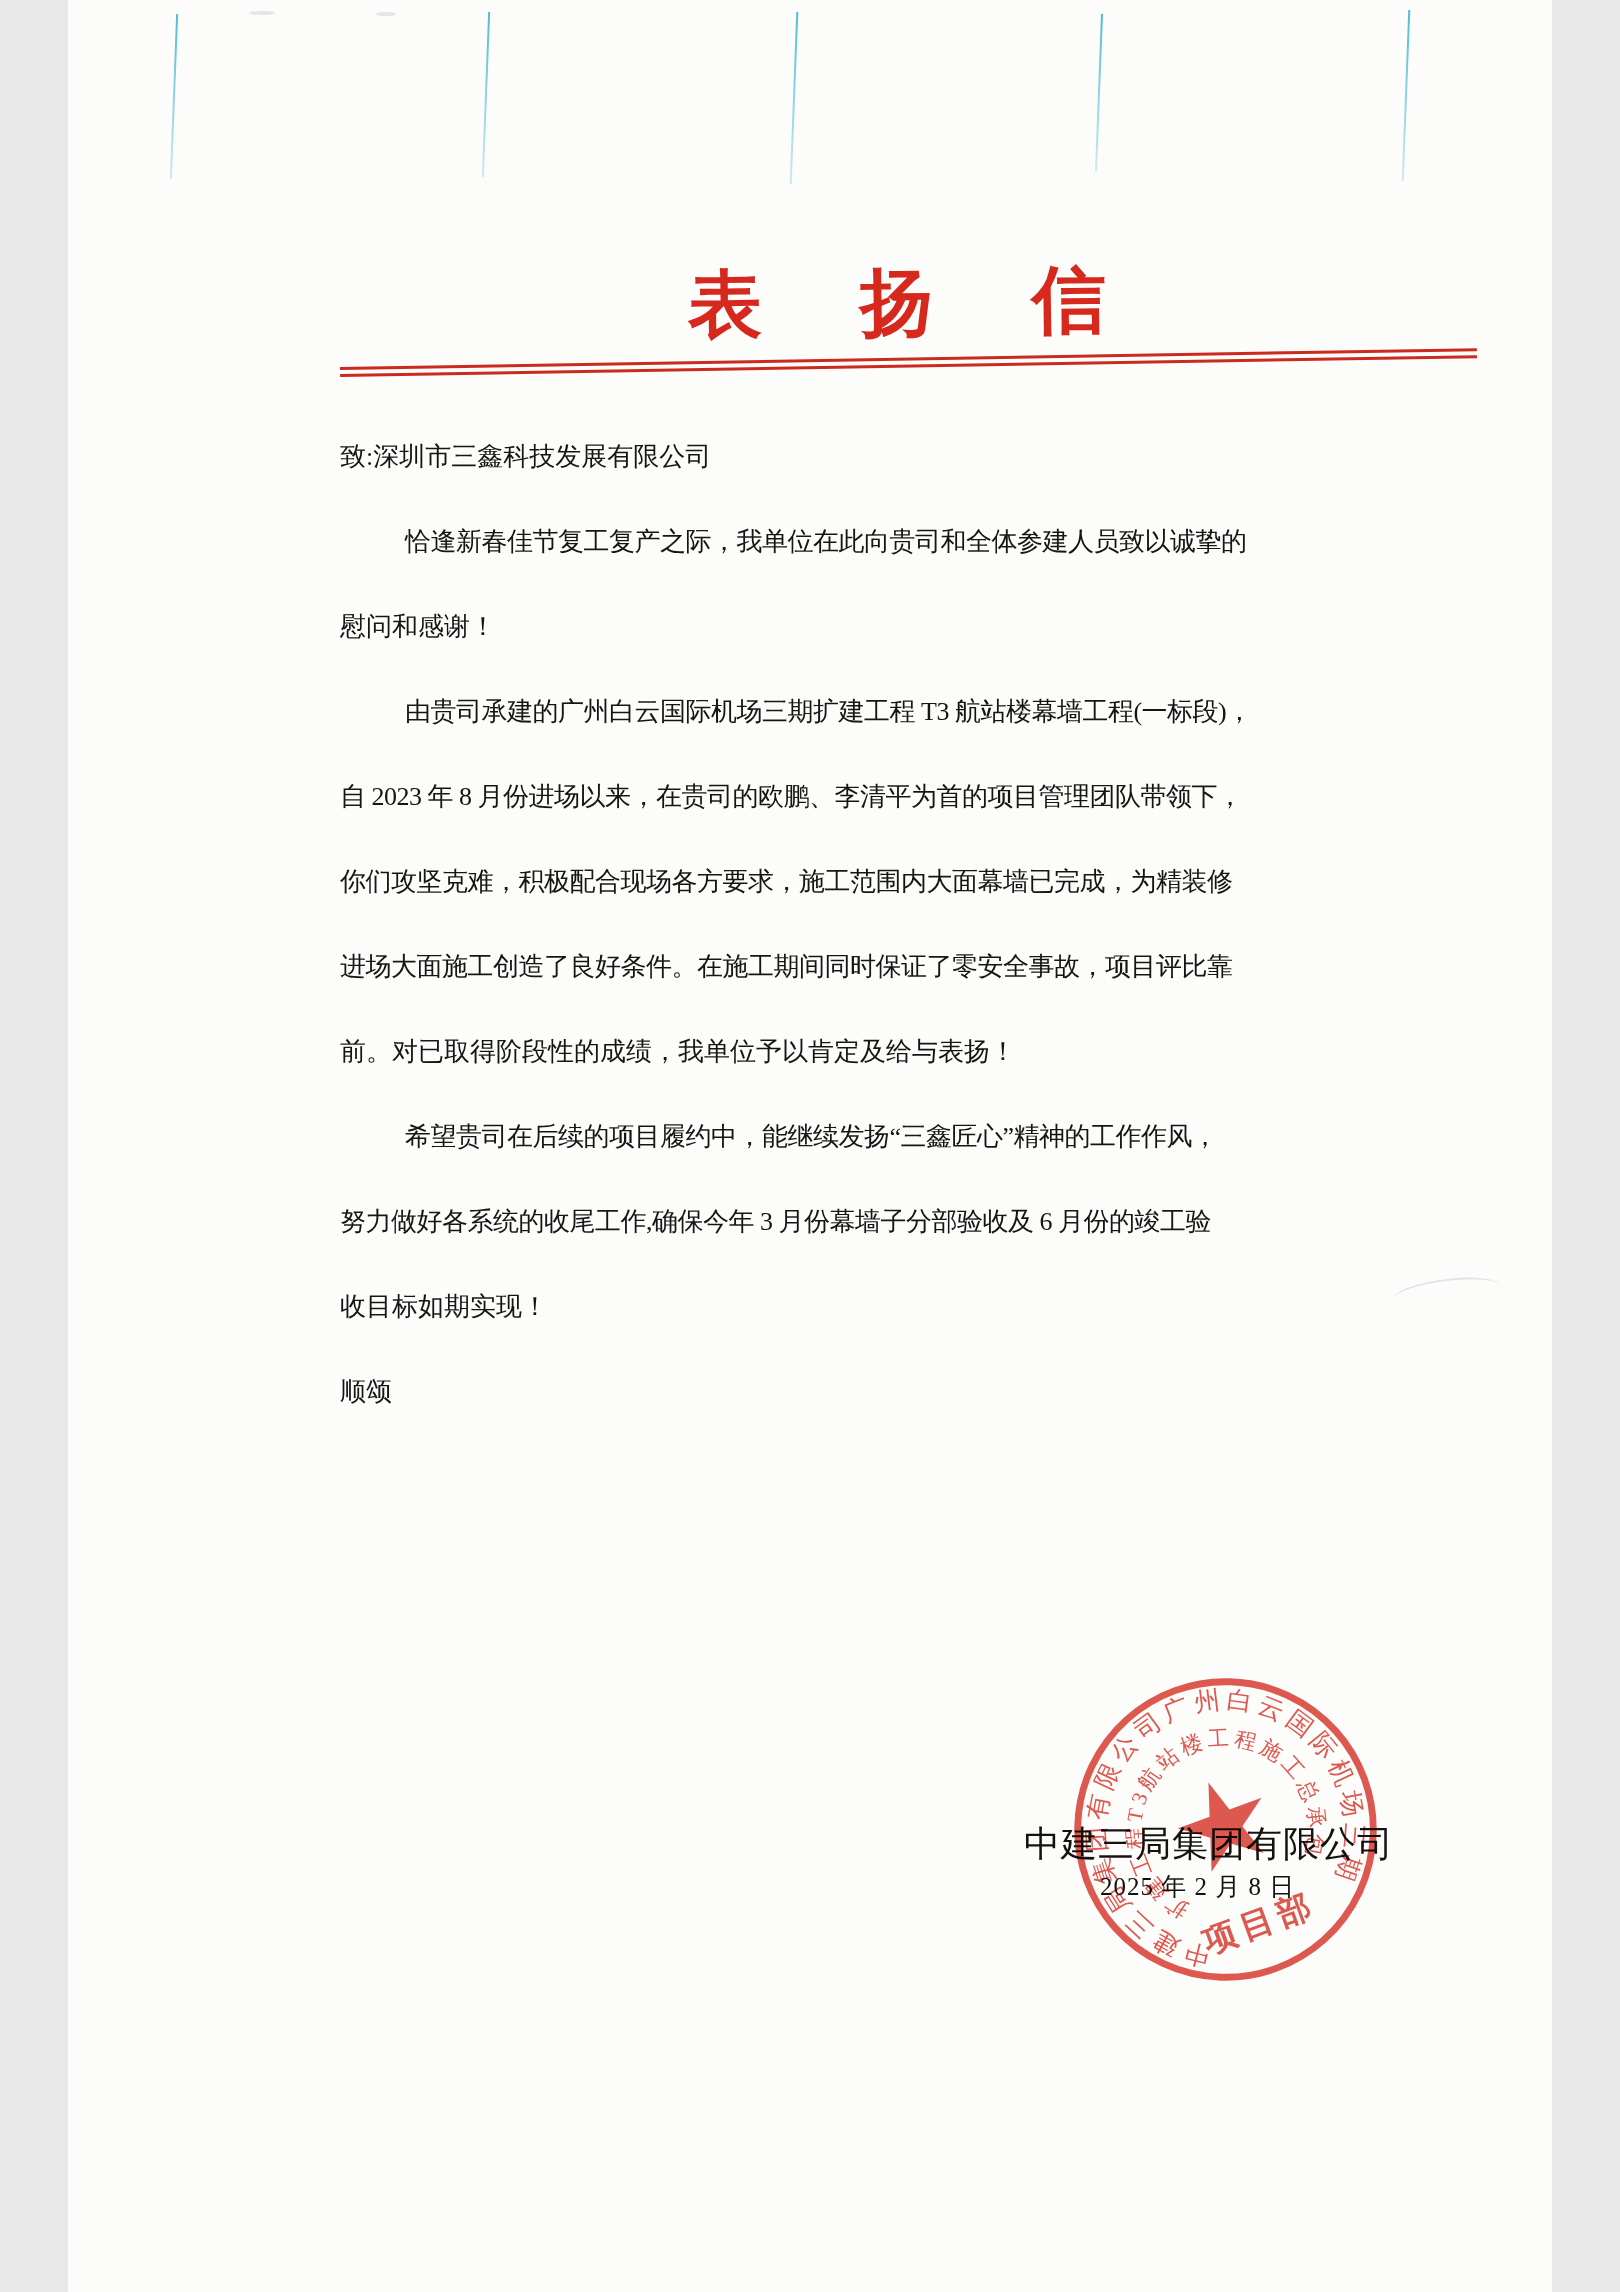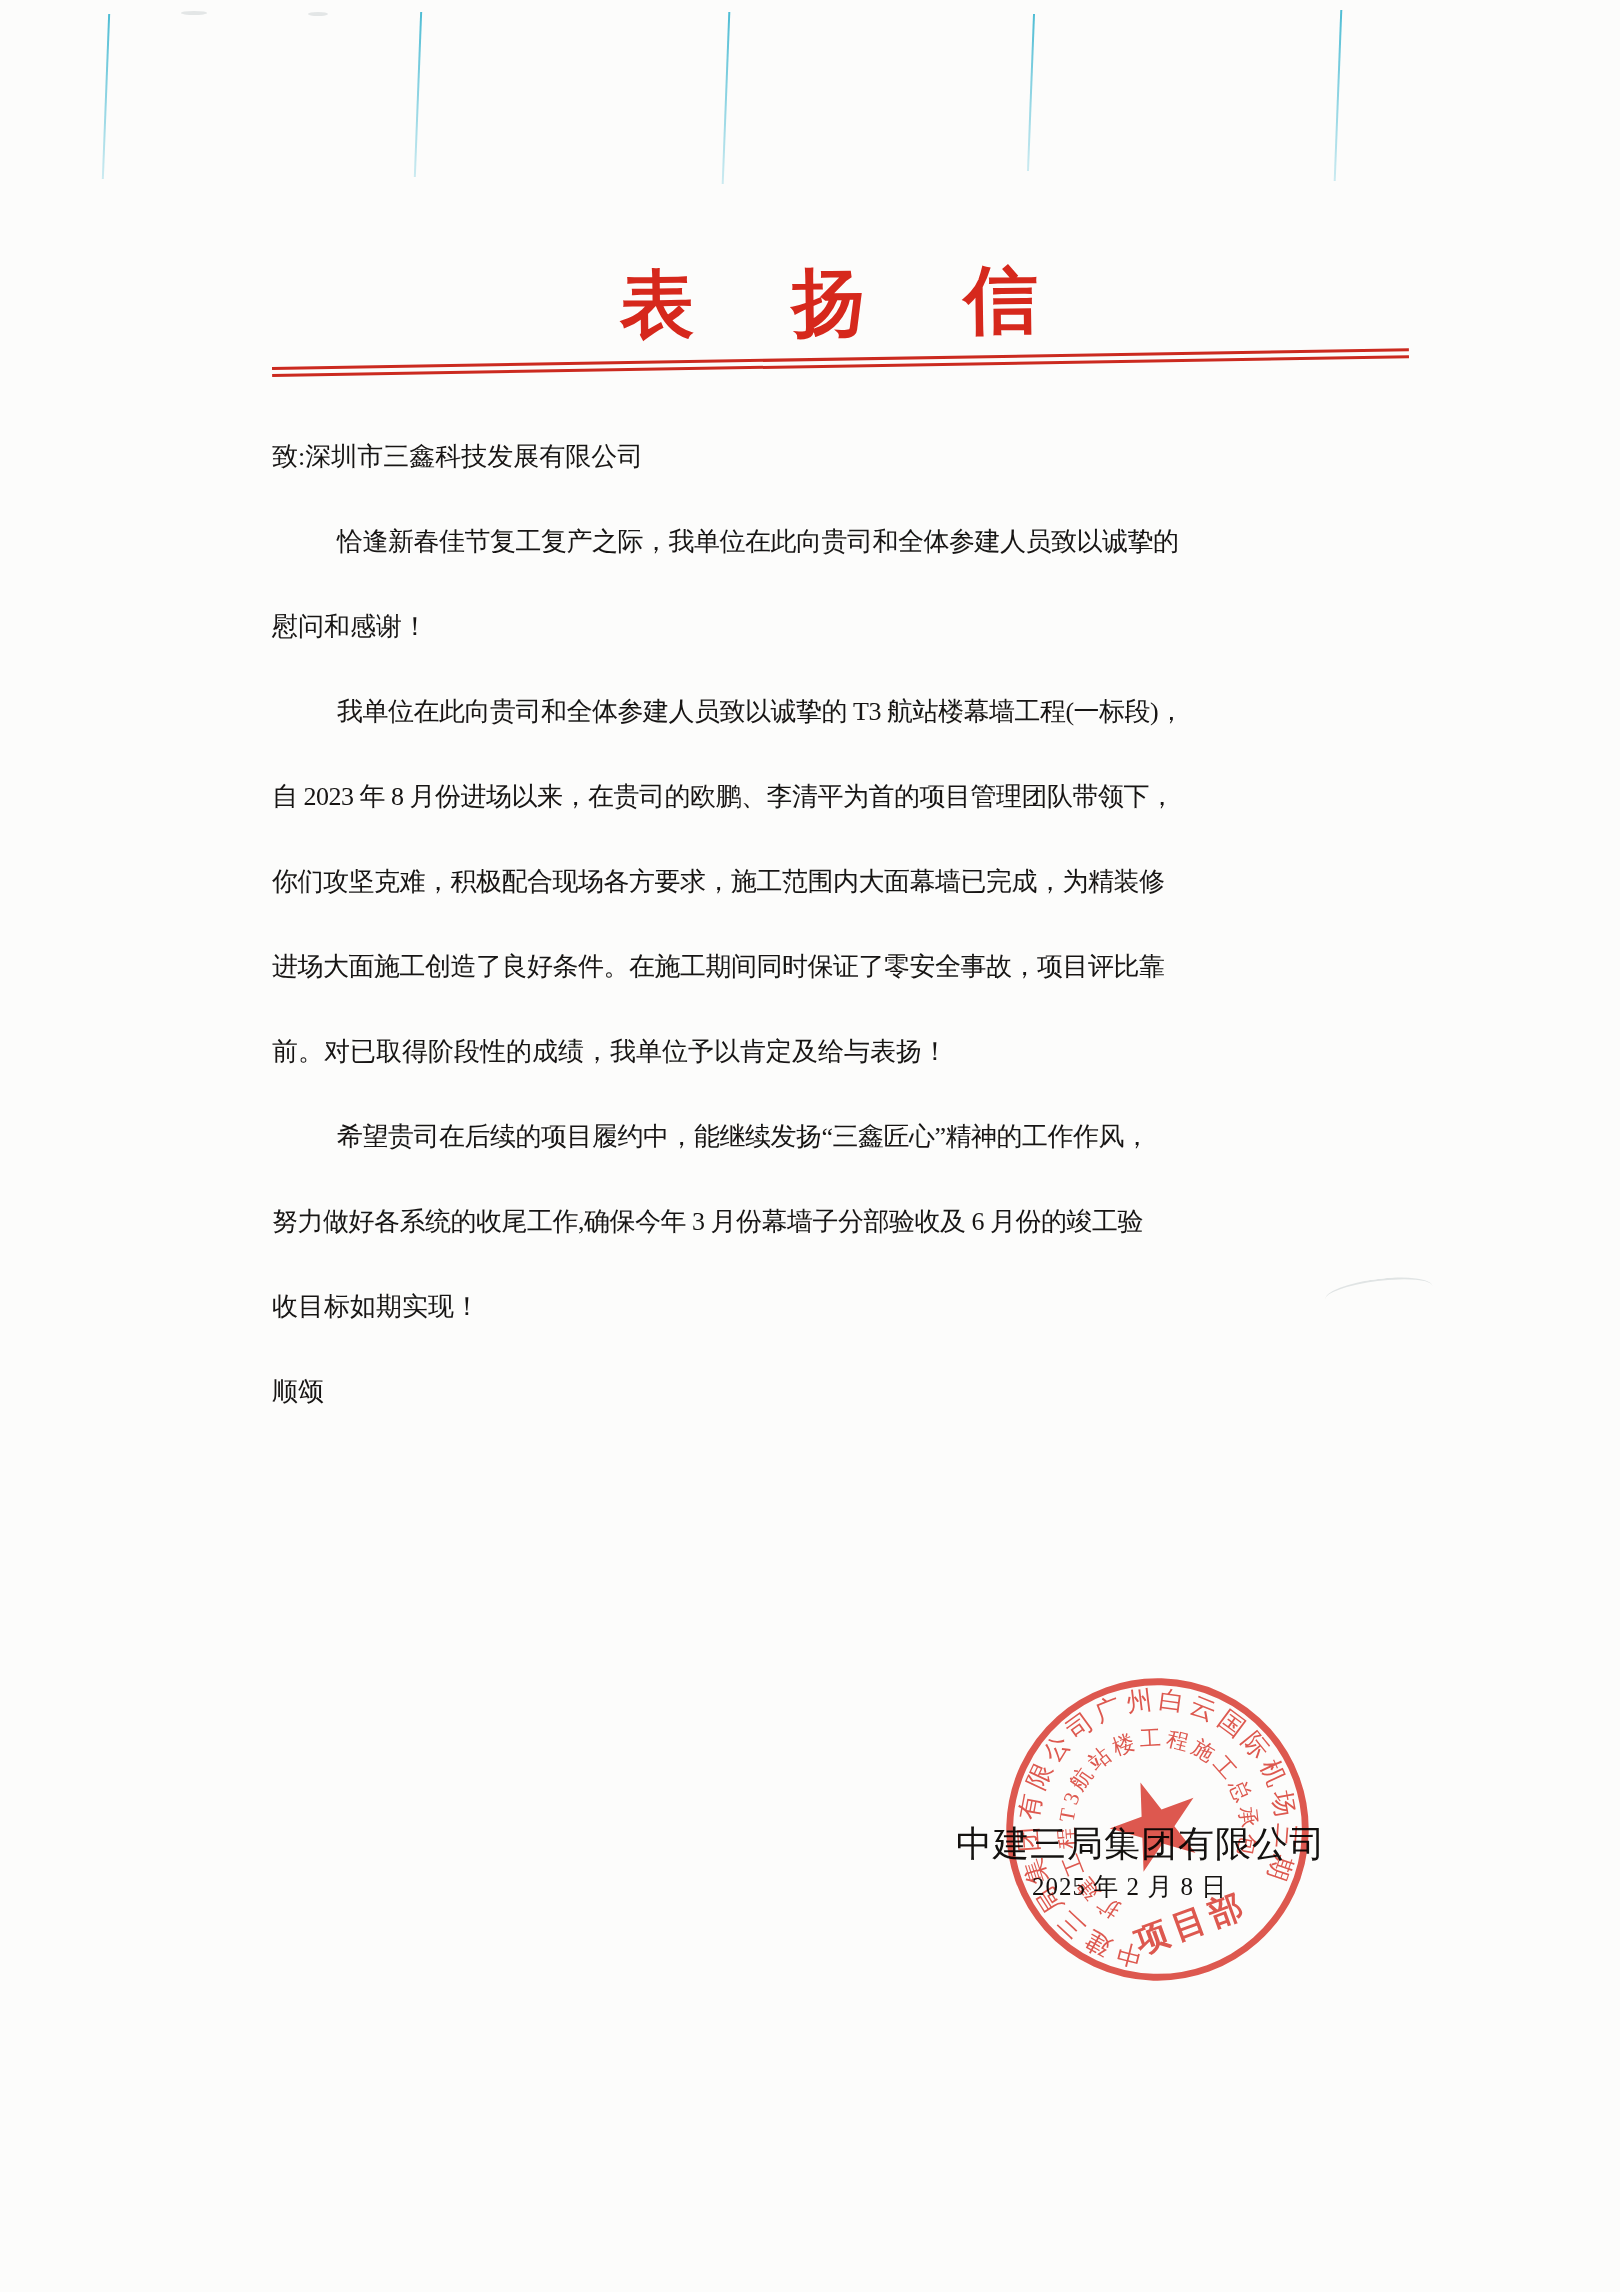--- a/index.html
+++ b/index.html
@@ -1,18 +1,18 @@
 <!DOCTYPE html>
 <html><head>
 <meta charset="utf-8">
 <style>
   html,body{margin:0;padding:0;background:#e8e8e8;}
   .page{
     position:relative;
-    width:1620px;height:2293px;
+    width:1484px;height:2293px;
     margin:0 auto;
     background:#fcfcfb;
     overflow:hidden;
     font-family:"Liberation Serif","DejaVu Serif",serif;
   }
   
   .scan-line{
     position:absolute;
     width:2px;height:165px;
     background:linear-gradient(to bottom, rgba(60,182,208,.9), rgba(60,182,208,.25));
@@ -93,21 +93,21 @@
 
   <div class="rule">
     <div class="r1"></div>
     <div class="r2"></div>
   </div>
 
   <div class="body-block" id="body-block">
       <div class="line">致:深圳市三鑫科技发展有限公司</div>
       <div class="line indent fill">恰逢新春佳节复工复产之际，我单位在此向贵司和全体参建人员致以诚挚的</div>
       <div class="line">慰问和感谢！</div>
-      <div class="line indent fill">我单位在此向贵司和全体参建人员致以诚挚的 T3 航站楼幕墙工程(一标段)，</div>
+      <div class="line indent fill">由贵司承建的广州白云国际机场三期扩建工程 T3 航站楼幕墙工程(一标段)，</div>
       <div class="line fill">自 2023 年 8 月份进场以来，在贵司的欧鹏、李清平为首的项目管理团队带领下，</div>
       <div class="line fill">你们攻坚克难，积极配合现场各方要求，施工范围内大面幕墙已完成，为精装修</div>
       <div class="line fill">进场大面施工创造了良好条件。在施工期间同时保证了零安全事故，项目评比靠</div>
       <div class="line">前。对已取得阶段性的成绩，我单位予以肯定及给与表扬！</div>
       <div class="line indent fill">希望贵司在后续的项目履约中，能继续发扬“三鑫匠心”精神的工作作风，</div>
       <div class="line fill">努力做好各系统的收尾工作,确保今年 3 月份幕墙子分部验收及 6 月份的竣工验</div>
       <div class="line">收目标如期实现！</div>
       <div class="line">顺颂</div>
     </div>
 

